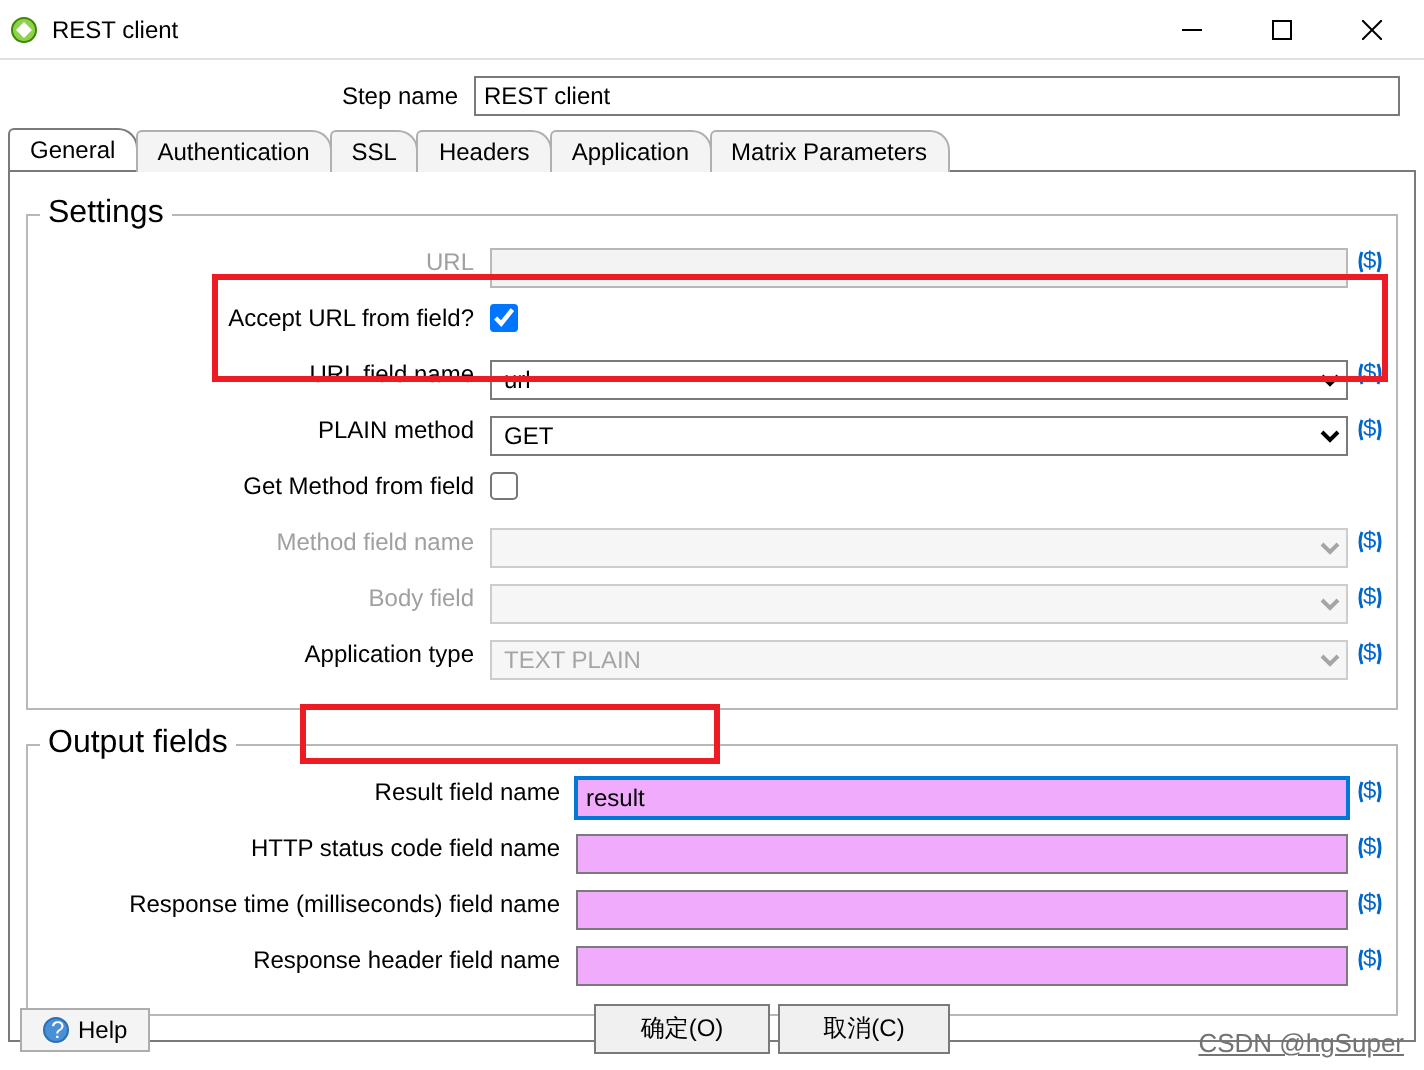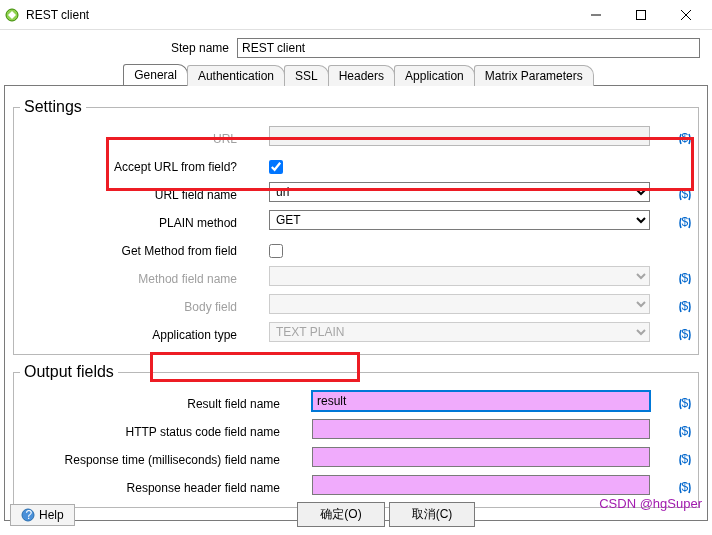--- a/index.html
+++ b/index.html
@@ -5,45 +5,45 @@
     * { box-sizing: border-box; margin: 0; padding: 0; font-family: "Segoe UI", Tahoma, sans-serif; font-size: 12px; }
     body { background: #fff; width: 712px; height: 535px; position: relative; }
     .titlebar { display: flex; align-items: center; height: 30px; padding: 0 4px; border-bottom: 1px solid #e0e0e0; }
     .titlebar-icon { width: 16px; height: 16px; margin-right: 6px; }
     .titlebar-title { flex: 1; font-size: 12px; }
     .win-btns { display: flex; gap: 0; }
     .win-btn { width: 45px; height: 28px; display: flex; align-items: center; justify-content: center; cursor: pointer; }
     .step-row { display: flex; align-items: center; padding: 8px 12px 6px; }
     .step-label { width: 225px; text-align: right; padding-right: 8px; }
     .step-input { flex: 1; border: 1px solid #7a7a7a; height: 20px; padding: 0 4px; }
-    .tabs { display: flex; padding-left: 4px; justify-content: center; }
+    .tabs { display: flex; padding-left: 4px; }
     .tab { padding: 3px 10px; border: 1px solid #7a7a7a; border-bottom: none; background: #fff; position: relative; cursor: pointer; border-radius: 3px 10px 0 0; margin-right: -1px; }
     .tab.inactive { background: #f4f4f4; border-color: #b0b0b0; top: 1px; }
     .panel { border: 1px solid #7a7a7a; margin: 0 4px; padding: 8px 4px 4px; }
     fieldset { border: 1px solid #b8b8b8; margin: 4px 4px 8px; padding: 8px 6px 6px; }
     legend { padding: 0 4px; font-size: 16px; }
-    .frow { display: flex; align-items: flex-end; margin-bottom: 6px; min-height: 22px; gap: 24px; }
+    .frow { display: flex; align-items: flex-start; margin-bottom: 6px; min-height: 22px; }
     .flabel { width: 225px; text-align: right; padding-right: 8px; }
     .flabel.disabled { color: #a0a0a0; }
     .flabel.wide { width: 268px; }
     .finput { flex: 1; border: 1px solid #7a7a7a; height: 20px; padding: 0 4px; background: #f0abfc; }
     .finput:disabled { background: #f3f3f3; border-color: #b8b8b8; }
     .finput.focused { border: 1px solid #0078d7; outline: 1px solid #0078d7; }
     .fselect { flex: 1; height: 20px; border: 1px solid #7a7a7a; padding: 0 2px; background: #fff; }
     .fselect:disabled { background: #f3f3f3; border-color: #b8b8b8; color: #808080; }
     .fcheck { width: 14px; height: 14px; }
     .var-btn { width: 14px; height: 14px; margin-left: 4px; cursor: pointer; display: inline-flex; }
     .red-box { position: absolute; border: 3px solid #ed1c24; background: transparent; pointer-events: none; }
     .rb1 { left: 106px; top: 137px; width: 588px; height: 54px; }
     .rb2 { left: 150px; top: 352px; width: 210px; height: 30px; }
     .bottom-bar { position: absolute; bottom: 8px; left: 0; right: 0; display: flex; align-items: center; padding: 0 10px; }
     .btn { border: 1px solid #7a7a7a; background: #f0f0f0; padding: 3px 22px; cursor: pointer; margin-right: 4px; }
     .help-btn { display: flex; align-items: center; gap: 4px; border: 1px solid #adadad; background: #f4f4f4; padding: 3px 10px; cursor: pointer; }
     .spacer { flex: 1; }
-    .watermark { position: absolute; bottom: 24px; right: 10px; color: #a21caf; font-size: 13px; }
+    .watermark { position: absolute; bottom: 6px; right: 10px; color: #737373; font-size: 13px; text-decoration: underline; }
   </style>
 </head>
 <body>
 
 <div class="titlebar">
   <svg class="titlebar-icon" viewBox="0 0 16 16">
       <circle cx="8" cy="8" r="6" fill="#8fd14f" stroke="#3a8a00"></circle>
       <path d="M4 8 L8 4 L12 8 L8 12 Z" fill="#fff"></path>
     </svg>
   <span class="titlebar-title">REST client</span>

